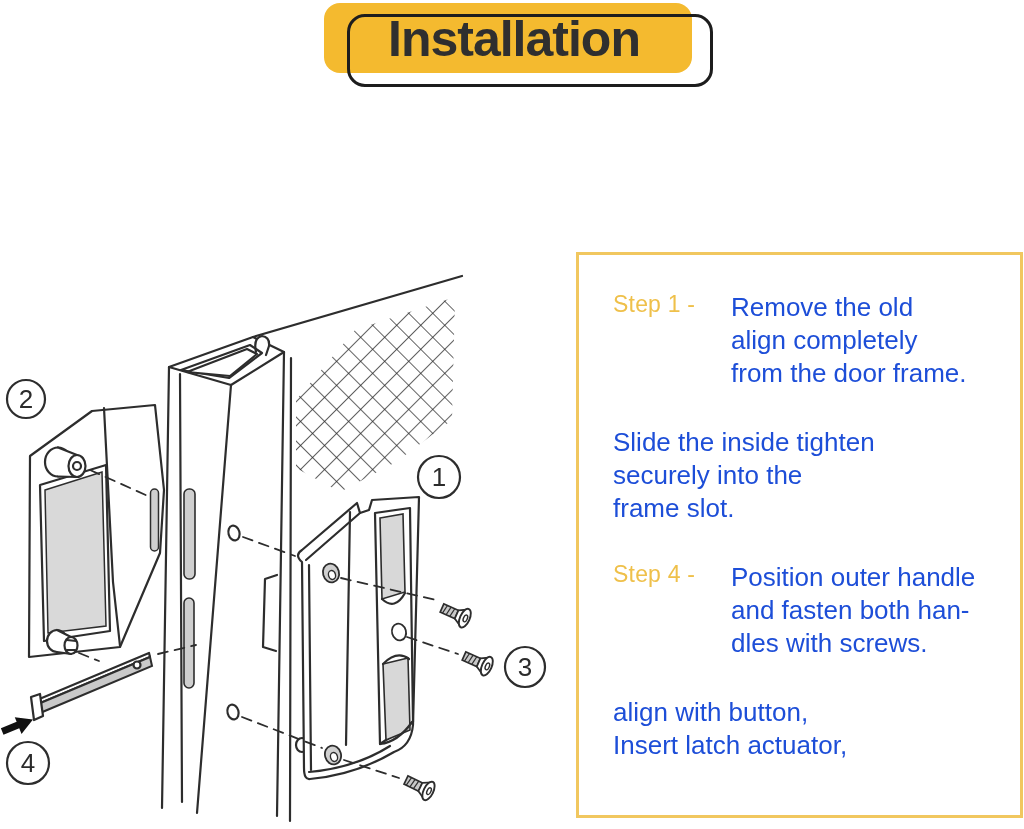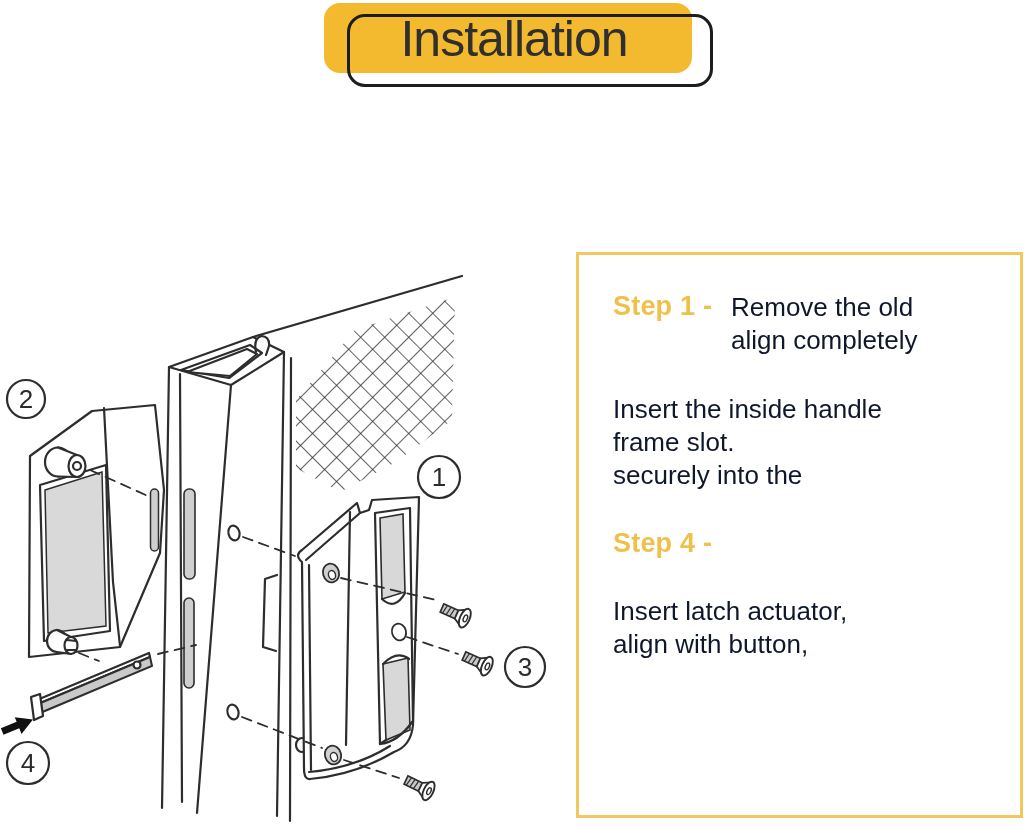--- a/index.html
+++ b/index.html
@@ -19,35 +19,35 @@
     background:#F4BA2F;border-radius:16px;
   }
   .title-outline{
     position:absolute;left:347px;top:14px;width:366px;height:73px;
     border:3.5px solid #1d1d1d;border-radius:18px;
     box-sizing:border-box;background:transparent;
   }
   .title-text{
     position:absolute;left:324px;top:6px;width:380px;height:66px;
     display:flex;align-items:center;justify-content:center;
-    font-size:50px;font-weight:400;color:#2f2f2f;letter-spacing:-1px;
+    font-size:50px;font-weight:700;color:#2f2f2f;letter-spacing:-1px;
   }
 
   
   .steps-box{
     position:absolute;left:576px;top:252px;width:447px;height:566px;
     border:3px solid #F1C75F;box-sizing:border-box;
     padding:36px 0 0 34px;background:#fff;
   }
   .step{display:flex;margin-bottom:36px;}
   .step-label{
     flex:none;width:118px;
-    font-size:27px;font-weight:bold;color:#EFC04A;letter-spacing:.2px;
-  }
-  .step-text{font-size:26px;line-height:33px;color:#0f172a;}
+    font-size:23px;font-weight:normal;color:#EFC04A;letter-spacing:.2px;
+  }
+  .step-text{font-size:26px;line-height:33px;color:#1d4ed8;}
 
   
   svg{position:absolute;left:0;top:0;}
   .ln{stroke:#2d2d2d;stroke-width:2.2;fill:none;stroke-linecap:round;stroke-linejoin:round;}
   .fw{fill:#ffffff;}
   .dash{stroke:#2d2d2d;stroke-width:1.8;fill:none;stroke-dasharray:10 7;stroke-linecap:round;}
   .callout-num{font-family:"Liberation Sans",sans-serif;font-size:26px;fill:#2b2b2b;text-anchor:middle;}
 </style>
 </head>
 <body>
@@ -185,33 +185,39 @@
       <text x="28" y="772" class="callout-num">4</text>
     </g>
   </svg>
 
   <div class="steps-box">
     <div class="step">
       <div class="step-label">Step 1 -</div>
       <div class="step-text">
         <div>Remove the old</div>
         <div>align completely</div>
-      </div>
-    </div>
-    <div class="step">
-      <div class="step-text">
-        <div>Insert the inside handle</div>
+        <div>from the door frame.</div>
+      </div>
+    </div>
+    <div class="step">
+      <div class="step-text">
+        <div>Slide the inside tighten</div>
+        <div>securely into the</div>
         <div>frame slot.</div>
-        <div>securely into the</div>
       </div>
     </div>
     <div class="step">
       <div class="step-label">Step 4 -</div>
-    </div>
-    <div class="step">
-      <div class="step-text">
+      <div class="step-text">
+        <div>Position outer handle</div>
+        <div>and fasten both han-</div>
+        <div>dles with screws.</div>
+      </div>
+    </div>
+    <div class="step">
+      <div class="step-text">
+        <div>align with button,</div>
         <div>Insert latch actuator,</div>
-        <div>align with button,</div>
       </div>
     </div>
   </div>
 
 </div>
 
 </body></html>

